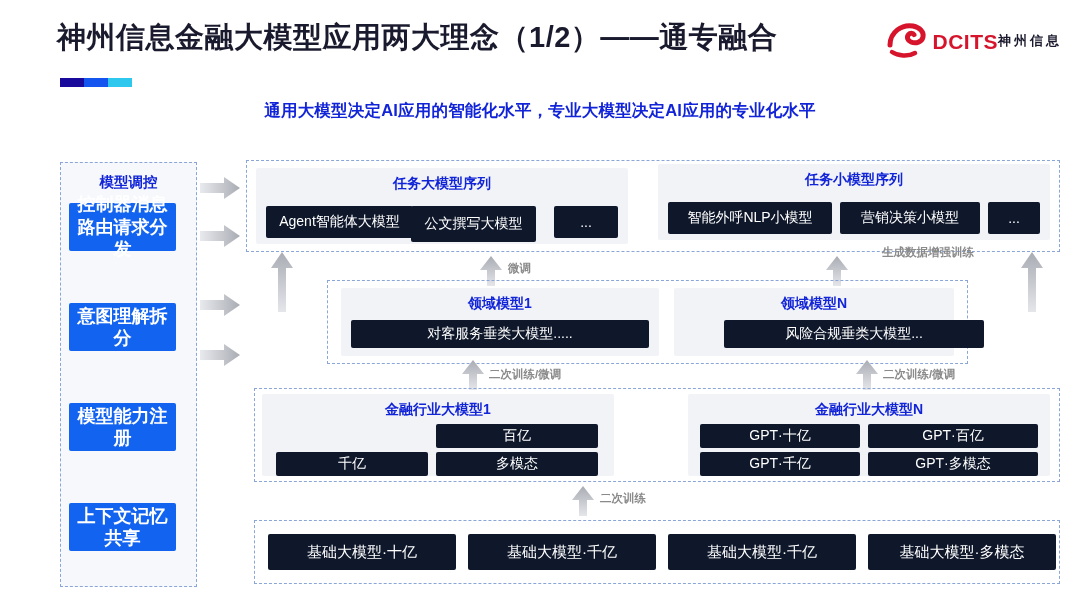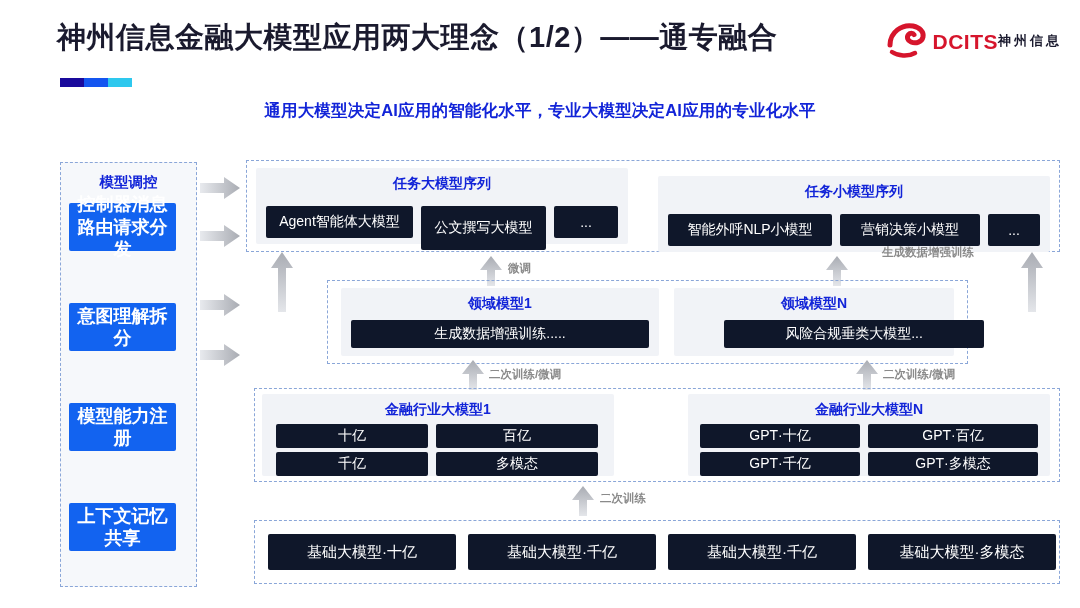--- a/index.html
+++ b/index.html
@@ -166,25 +166,25 @@
             <stop offset="1" stop-color="#a9acb3"></stop>
         </linearGradient>
       </defs>
     </svg>
 
     <div class="dashed" style="left:0;top:0;width:814px;height:92px;"></div>
 
     <div class="grp" style="left:10px;top:8px;width:372px;height:76px;">
       <div class="grp-title">任务大模型序列</div>
       <div class="chip" style="left:10px;top:38px;width:147px;height:32px;">Agent智能体大模型</div>
-      <div class="chip" style="left:165px;top:38px;width:125px;height:44px;">公文撰写大模型</div>
+      <div class="chip" style="left:155px;top:38px;width:125px;height:36px;">公文撰写大模型</div>
       <div class="chip" style="left:298px;top:38px;width:64px;height:32px;">...</div>
     </div>
 
-    <div class="grp" style="left:412px;top:16px;width:392px;height:76px;">
+    <div class="grp" style="left:412px;top:4px;width:392px;height:76px;">
       <div class="grp-title">任务小模型序列</div>
       <div class="chip" style="left:10px;top:38px;width:164px;height:32px;">智能外呼NLP小模型</div>
       <div class="chip" style="left:182px;top:38px;width:140px;height:32px;">营销决策小模型</div>
       <div class="chip" style="left:330px;top:38px;width:52px;height:32px;">...</div>
     </div>
 
     <div class="tall-arrow" style="left:25px;top:92px;height:60px;">
       <svg viewBox="0 0 22 60" preserveAspectRatio="none">
           <path d="M11 0 L22 16 L15 16 L15 60 L7 60 L7 16 L0 16 Z" fill="url(#gu)"></path>
         </svg>
@@ -206,21 +206,21 @@
     <div class="tall-arrow" style="left:775px;top:92px;height:60px;">
       <svg viewBox="0 0 22 60" preserveAspectRatio="none">
           <path d="M11 0 L22 16 L15 16 L15 60 L7 60 L7 16 L0 16 Z" fill="url(#gu)"></path>
         </svg>
     </div>
 
     <div class="dashed" style="left:81px;top:120px;width:641px;height:84px;"></div>
 
     <div class="grp" style="left:95px;top:128px;width:318px;height:68px;">
       <div class="grp-title">领域模型1</div>
-      <div class="chip" style="left:10px;top:32px;width:298px;height:28px;">生成数据增强训练.....</div>
+      <div class="chip" style="left:10px;top:32px;width:298px;height:28px;">对客服务垂类大模型.....</div>
     </div>
 
     <div class="grp" style="left:428px;top:128px;width:280px;height:68px;">
       <div class="grp-title">领域模型N</div>
       <div class="chip" style="left:10px;top:32px;width:260px;height:28px;margin-left:40px;">风险合规垂类大模型...</div>
     </div>
 
     <div class="uarrow" style="left:216px;top:200px;">
       <svg viewBox="0 0 22 30">
           <path d="M11 0 L22 14 L15 14 L15 30 L7 30 L7 14 L0 14 Z" fill="url(#gu)"></path>
@@ -232,21 +232,20 @@
       <svg viewBox="0 0 22 30">
           <path d="M11 0 L22 14 L15 14 L15 30 L7 30 L7 14 L0 14 Z" fill="url(#gu)"></path>
         </svg>
     </div>
     <div class="alabel" style="left:637px;top:208px;">二次训练/微调</div>
 
     <div class="dashed" style="left:8px;top:228px;width:806px;height:94px;"></div>
 
     <div class="grp" style="left:16px;top:234px;width:352px;height:82px;">
       <div class="grp-title">金融行业大模型1</div>
-      <div class="chip" style="left:14px;top:30px;width:152px;height:24px;">十亿</div>
       <div class="chip" style="left:174px;top:30px;width:162px;height:24px;">百亿</div>
       <div class="chip" style="left:14px;top:58px;width:152px;height:24px;">千亿</div>
       <div class="chip" style="left:174px;top:58px;width:162px;height:24px;">多模态</div>
     </div>
 
     <div class="grp" style="left:442px;top:234px;width:362px;height:82px;">
       <div class="grp-title">金融行业大模型N</div>
       <div class="chip" style="left:12px;top:30px;width:160px;height:24px;">GPT·十亿</div>
       <div class="chip" style="left:12px;top:58px;width:160px;height:24px;">GPT·千亿</div>
       <div class="chip" style="left:180px;top:30px;width:170px;height:24px;">GPT·百亿</div>

